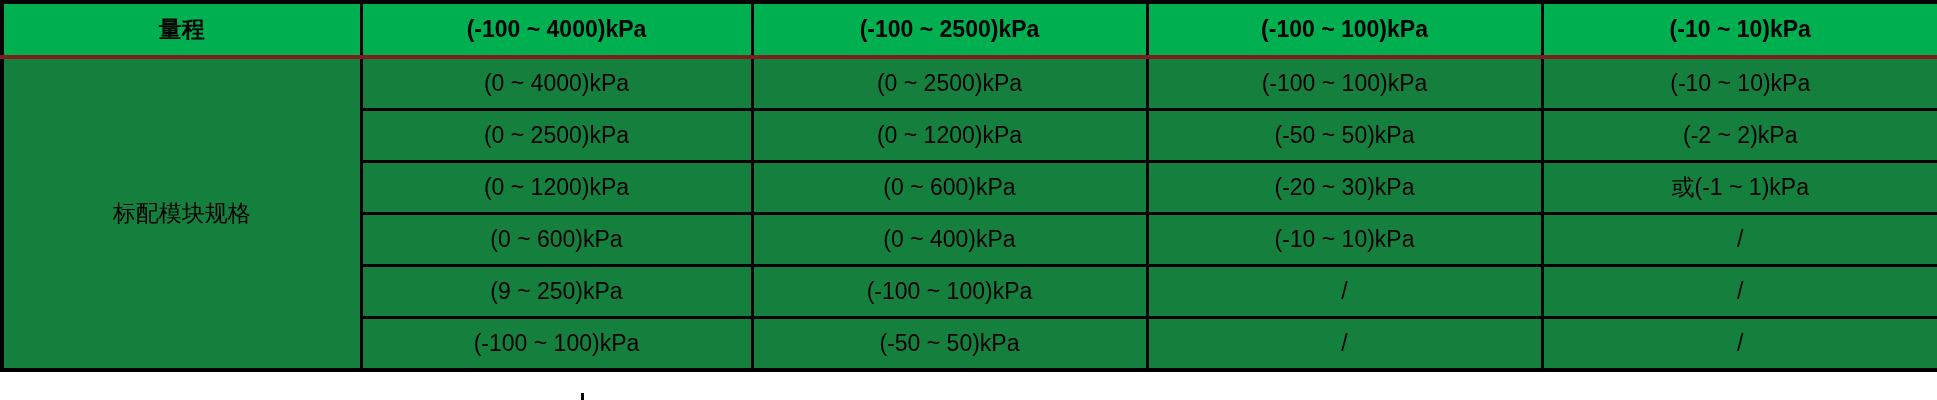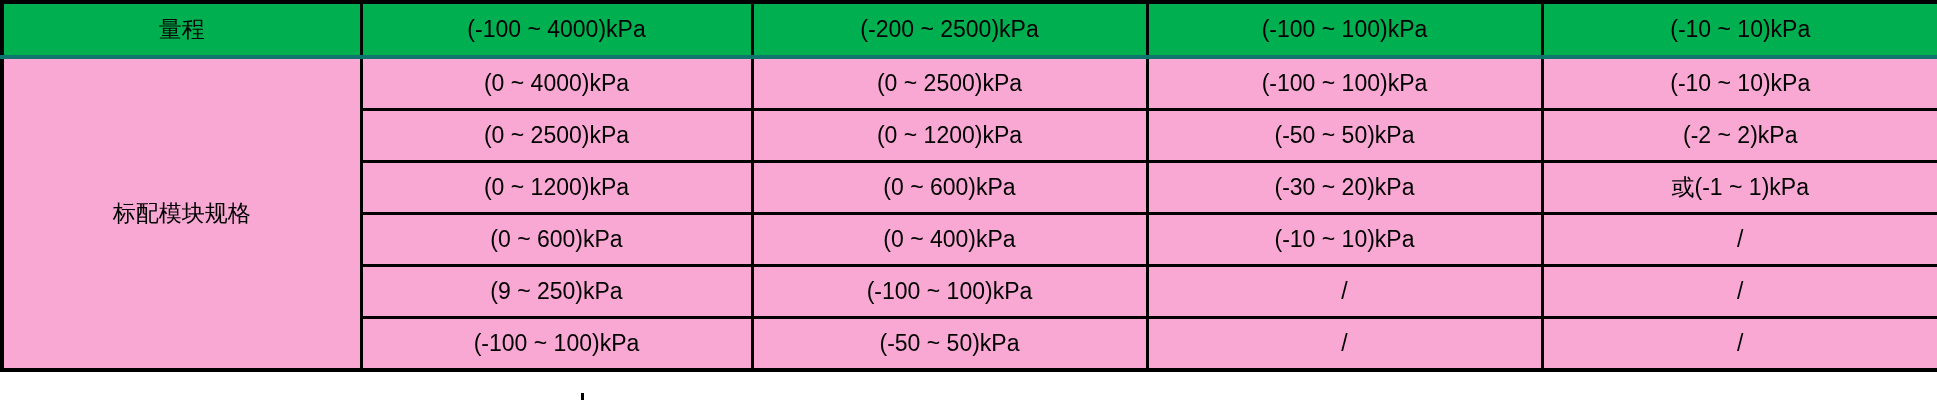--- a/index.html
+++ b/index.html
@@ -31,25 +31,26 @@
     padding: 0;
     overflow: hidden;
     white-space: nowrap;
   }
   table.spec {
     border: 4px solid #000000;
   }
   tr.header-row th {
     background: #00B050;
     height: 51px;
-    border-bottom: 4px solid #0f766e;
+    border-bottom: 4px solid #7f1d1d;
     border-top: 4px solid #000000;
+    font-weight: bold;
   }
   tr.body-row td {
-    background: #f9a8d4;
+    background: #15803d;
     height: 49px;
   }
   td.row-label {
     background: #ffffff;
   }
   
   .cutoff-stub {
     position: absolute;
     left: 581px;
     top: 393px;
@@ -67,41 +68,41 @@
       <col style="width:359px">
       <col style="width:391px">
       <col style="width:395px">
       <col style="width:395px">
       <col style="width:397px">
     </colgroup>
     <tbody>
       <tr class="header-row">
         <th>量程</th>
         <th>(-100 ~ 4000)kPa</th>
-        <th>(-200 ~ 2500)kPa</th>
+        <th>(-100 ~ 2500)kPa</th>
         <th>(-100 ~ 100)kPa</th>
         <th>(-10 ~ 10)kPa</th>
       </tr>
       <tr class="body-row">
         <td class="row-label" rowspan="6">标配模块规格</td>
         <td>(0 ~ 4000)kPa</td>
         <td>(0 ~ 2500)kPa</td>
         <td>(-100 ~ 100)kPa</td>
         <td>(-10 ~ 10)kPa</td>
       </tr>
       <tr class="body-row">
         <td>(0 ~ 2500)kPa</td>
         <td>(0 ~ 1200)kPa</td>
         <td>(-50 ~ 50)kPa</td>
         <td>(-2 ~ 2)kPa</td>
       </tr>
       <tr class="body-row">
         <td>(0 ~ 1200)kPa</td>
         <td>(0 ~ 600)kPa</td>
-        <td>(-30 ~ 20)kPa</td>
+        <td>(-20 ~ 30)kPa</td>
         <td>或(-1 ~ 1)kPa</td>
       </tr>
       <tr class="body-row">
         <td>(0 ~ 600)kPa</td>
         <td>(0 ~ 400)kPa</td>
         <td>(-10 ~ 10)kPa</td>
         <td>/</td>
       </tr>
       <tr class="body-row">
         <td>(9 ~ 250)kPa</td>

